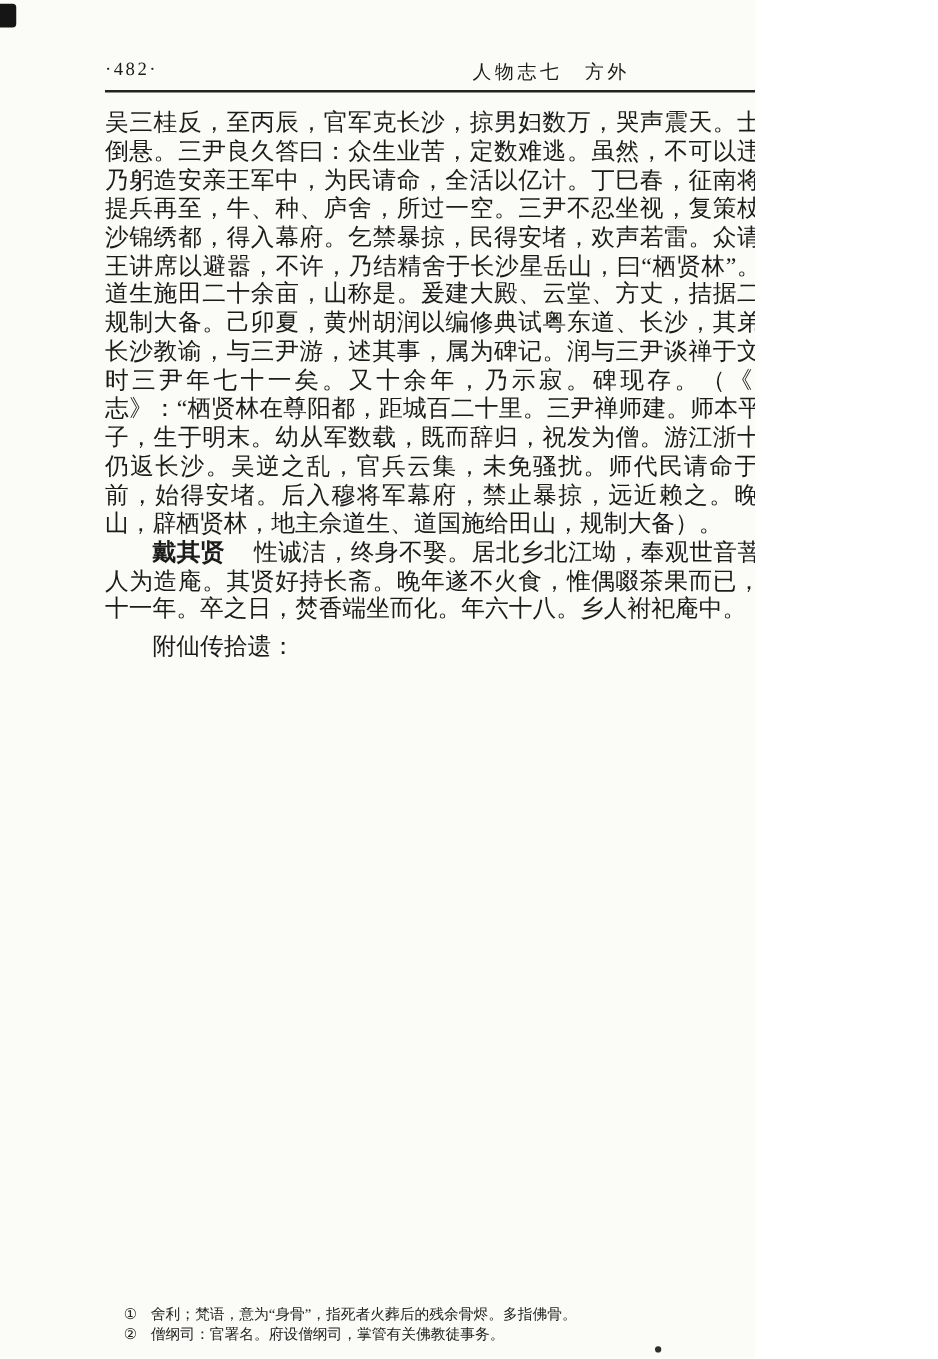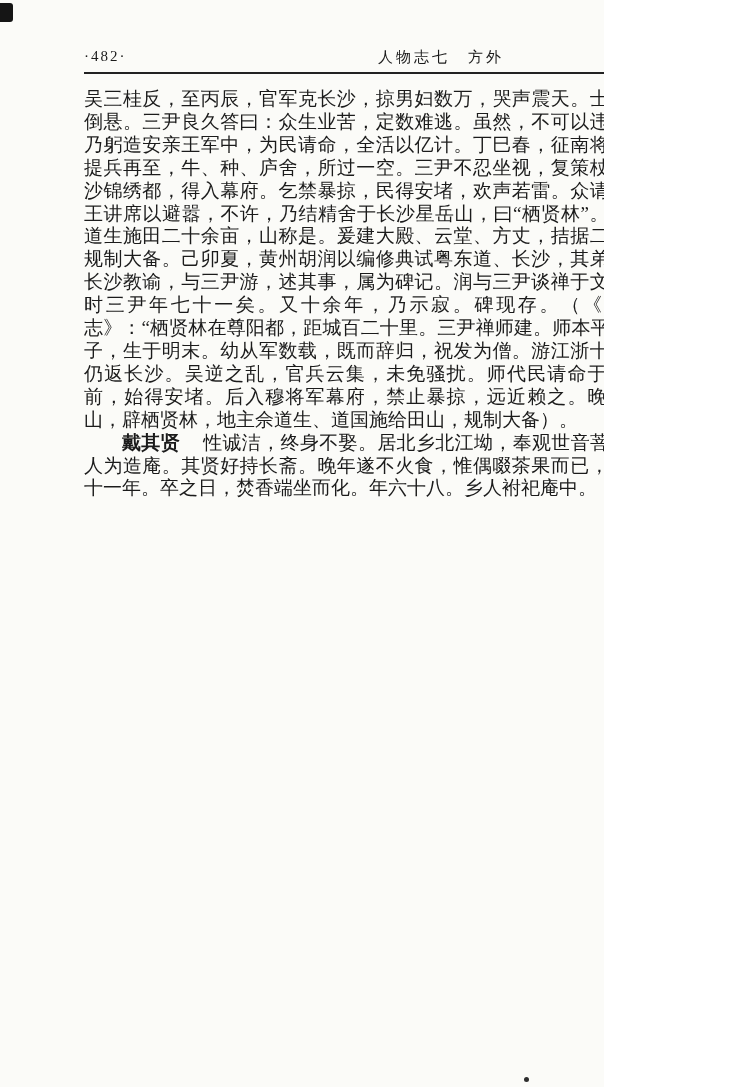--- a/index.html
+++ b/index.html
@@ -72,18 +72,31 @@
   <div class="header-rule"></div>
 
   <div class="body-text">
     <p class="no-indent">
       <span>吴三桂反，至丙辰，官军克长沙，掠男妇数万，哭声震天。士民求解倒悬。三尹良久答曰：众生业苦，定数难逃。虽然，不可以违本誓。乃躬造安亲王军中，为民请命，全活以亿计。丁巳春，征南将军穆占提兵再至，牛、种、庐舍，所过一空。三尹不忍坐视，复策杖迎于长沙锦绣都，得入幕府。乞禁暴掠，民得安堵，欢声若雷。众请说法天王讲席以避嚣，不许，乃结精舍于长沙星岳山，曰“栖贤林”。地主佘道生施田二十余亩，山称是。爰建大殿、云堂、方丈，拮据二十年，规制大备。己卯夏，黄州胡润以编修典试粤东道、长沙，其弟听岩为长沙教谕，与三尹游，述其事，属为碑记。润与三尹谈禅于文昌阁，时三尹年七十一矣。又十余年，乃示寂。碑现存。（《长沙县志》：“栖贤林在尊阳都，距城百二十里。三尹禅师建。师本平江李氏子，生于明末。幼从军数载，既而辞归，祝发为僧。游江浙十余载，仍返长沙。吴逆之乱，官兵云集，未免骚扰。师代民请命于安亲王前，始得安堵。后入穆将军幕府，禁止暴掠，远近赖之。晚居星岳山，辟栖贤林，地主佘道生、道国施给田山，规制大备）。</span>
     </p>
     <p>
       <b class="entry">戴其贤</b>
       <span>性诚洁，终身不娶。居北乡北江坳，奉观世音菩萨。乡人为造庵。其贤好持长斋。晚年遂不火食，惟偶啜茶果而已，绝粒凡十一年。卒之日，焚香端坐而化。年六十八。乡人袝祀庵中。</span>
     </p>
+    <p class="section-line">
+      <span>附仙传拾遗：</span>
+    </p>
   </div>
 
+  <div class="footnotes">
+    <p class="footnote">
+      <span class="fn-marker">①</span>
+      <span class="fn-text">舍利；梵语，意为“身骨”，指死者火葬后的残余骨烬。多指佛骨。</span>
+    </p>
+    <p class="footnote">
+      <span class="fn-marker">②</span>
+      <span class="fn-text">僧纲司：官署名。府设僧纲司，掌管有关佛教徒事务。</span>
+    </p>
+  </div>
 
   <div class="page-dot"></div>
 
 </div>
 
 </body></html>

